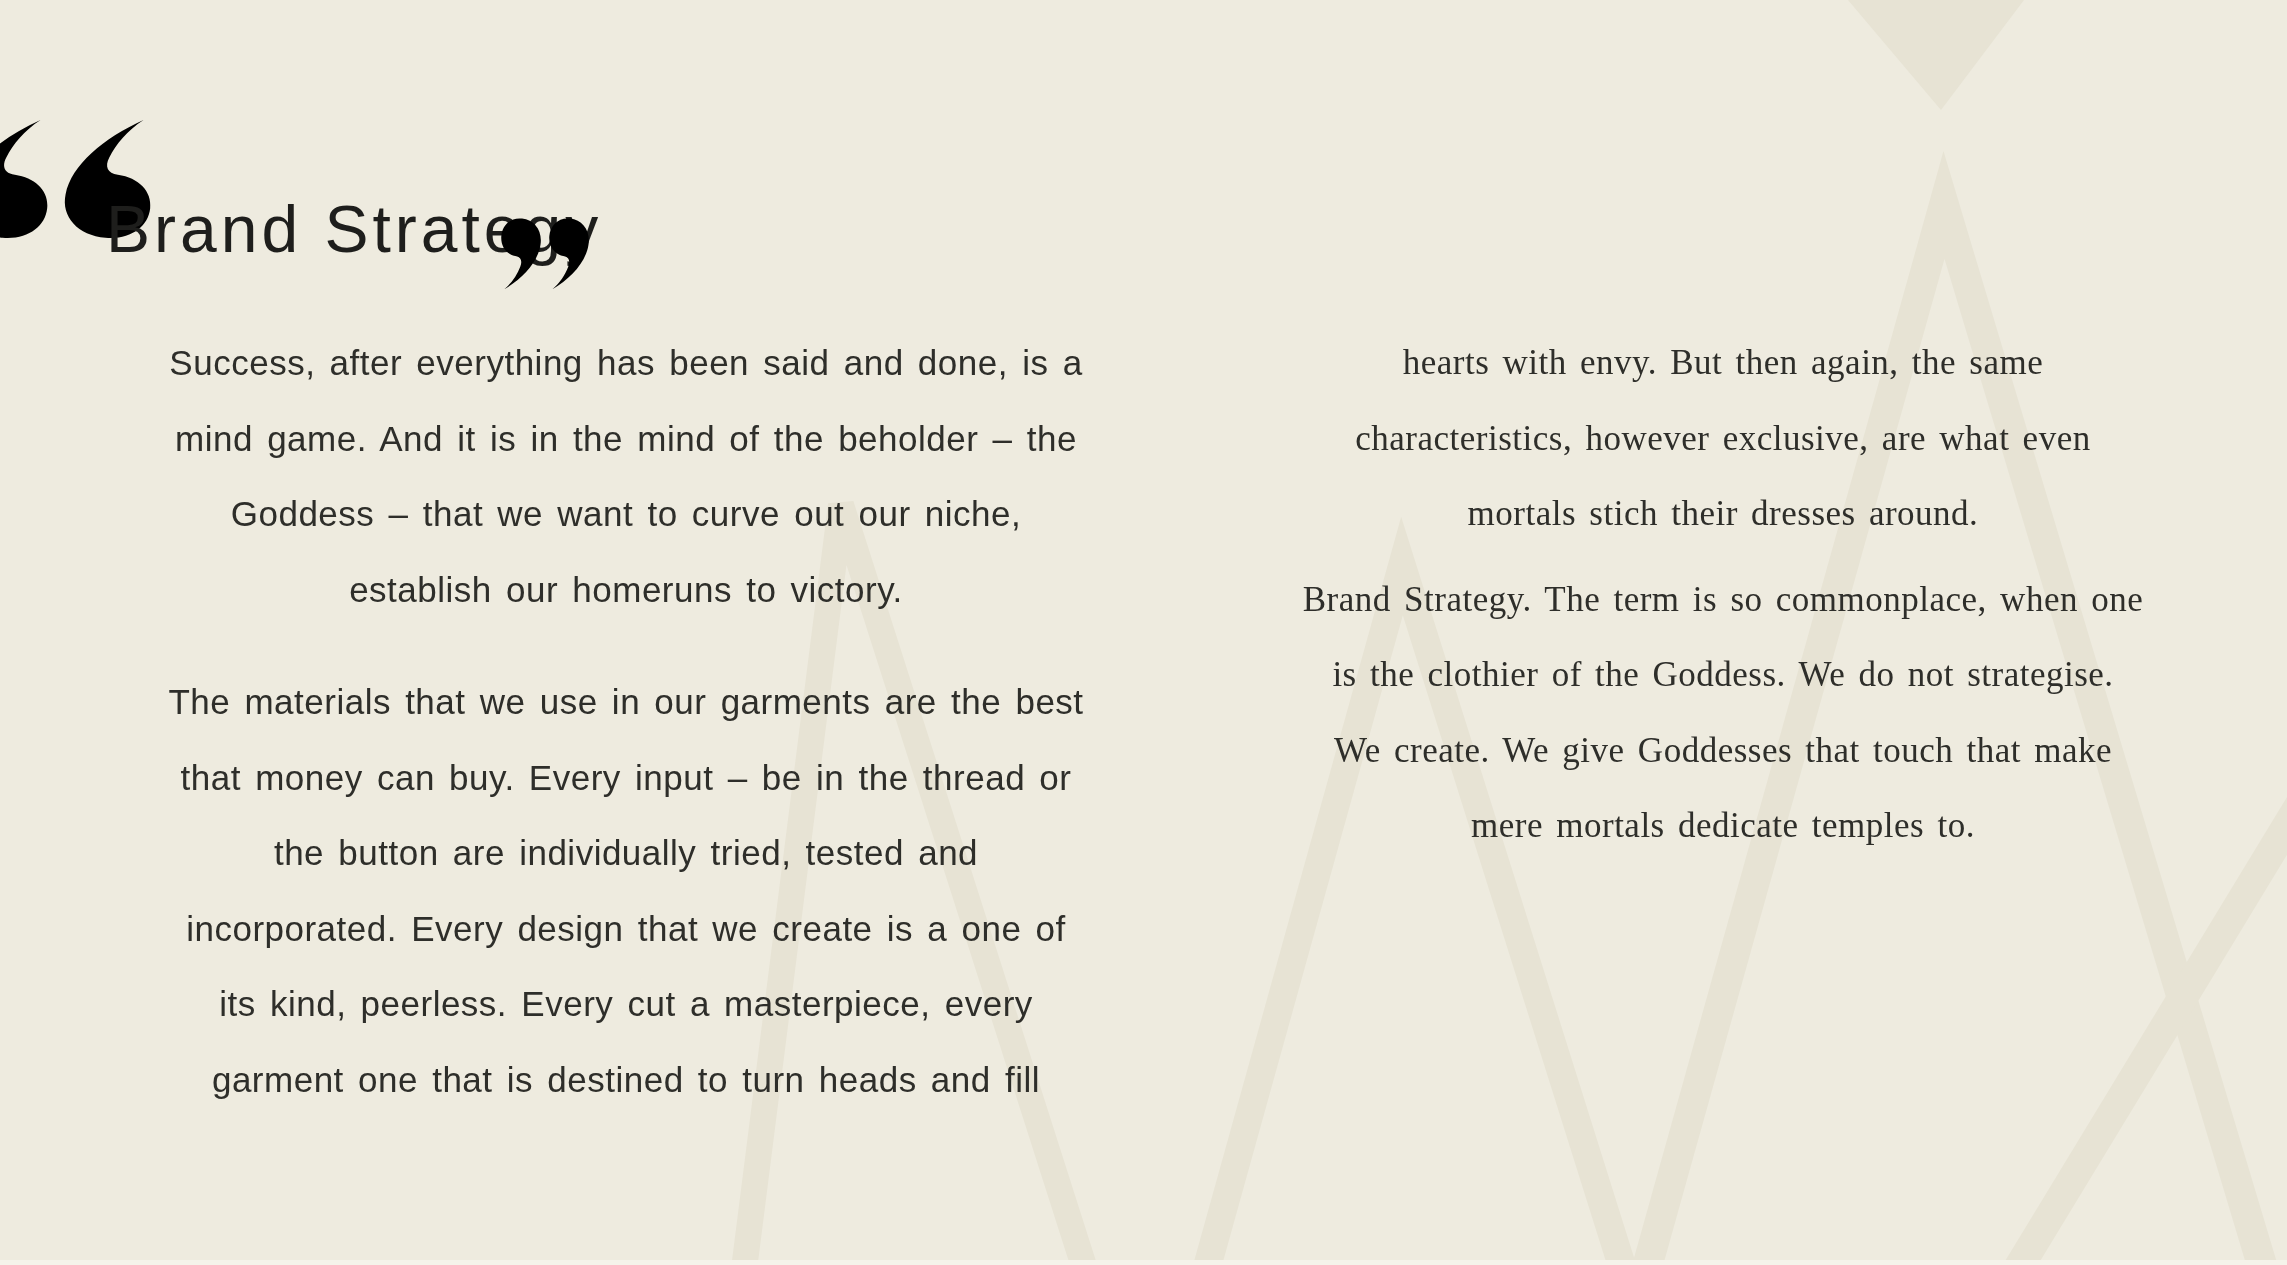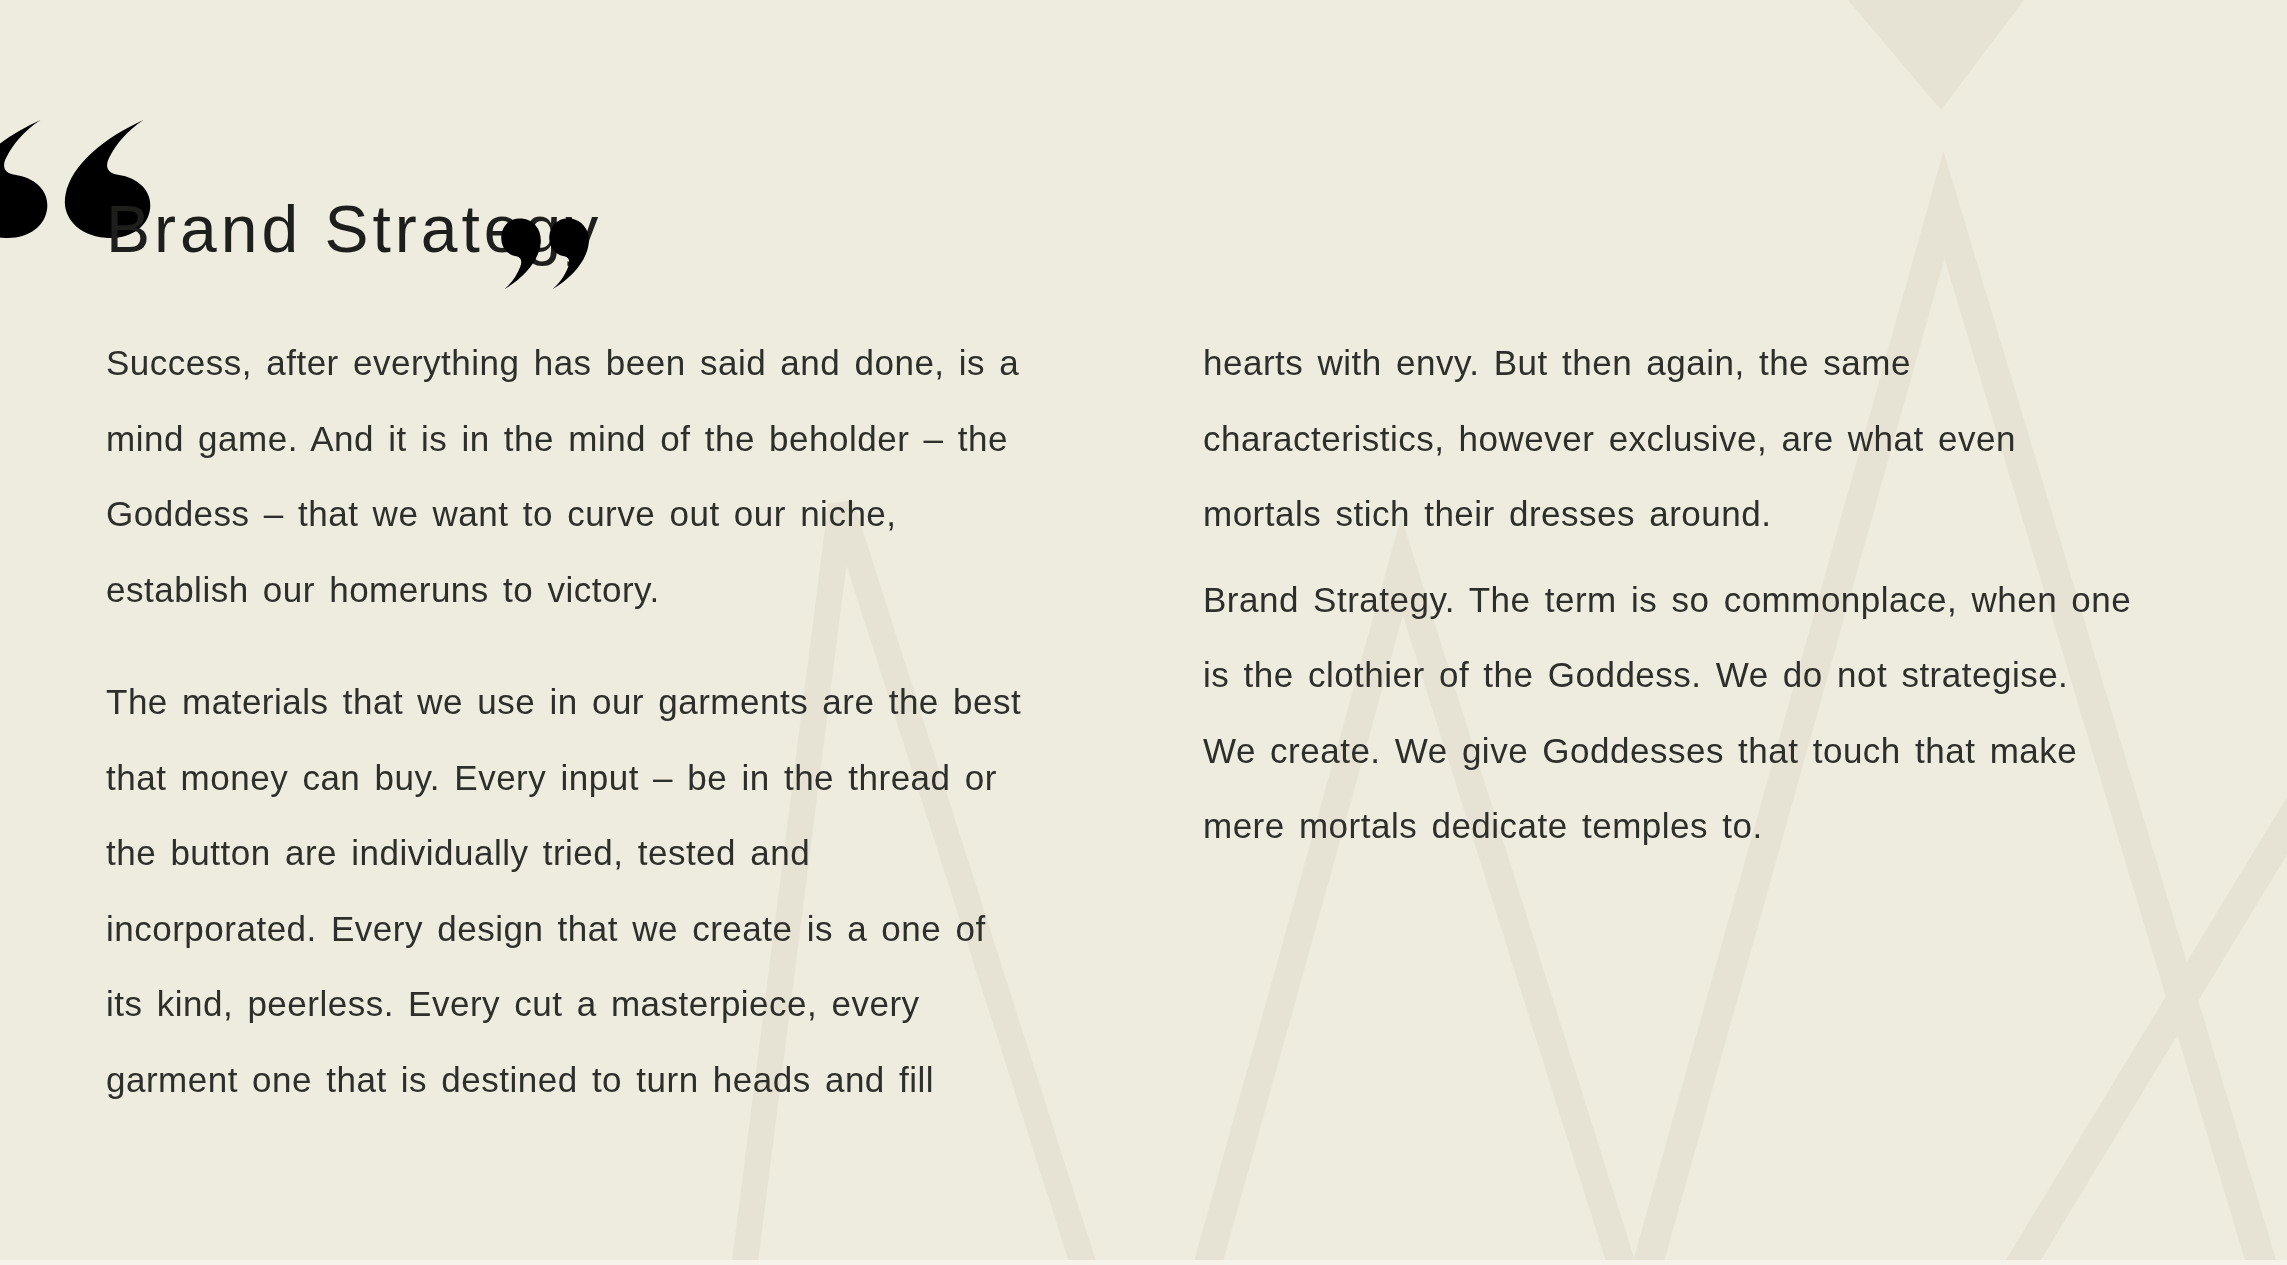--- a/index.html
+++ b/index.html
@@ -30,22 +30,22 @@
     letter-spacing:4px;color:var(--title);
     white-space:nowrap;
   }
   .col{
     position:absolute;top:325px;
     font-size:35px;line-height:75.5px;
     letter-spacing:0.5px;word-spacing:4px;
     color:var(--body);
   }
   .col-left{left:106px;width:1040px;}
-  .col-right{left:1203px;width:1040px;}
-  .col p{margin:0;white-space:pre-line;}
+  .col-right{left:1203px;width:1040px;font-family:Liberation Serif, serif;}
+  .col p{margin:0;white-space:pre-line;text-align:center;}
   .col-left p + p{margin-top:37px;}
   .col-right p.gap-half{margin-top:37px;}
   .col-right p.gap-small{margin-top:10px;}
   .bottom-edge{
     position:absolute;left:0;right:0;bottom:0;height:5px;
     background:var(--edge);
   }
 </style>
 </head>
 <body>

